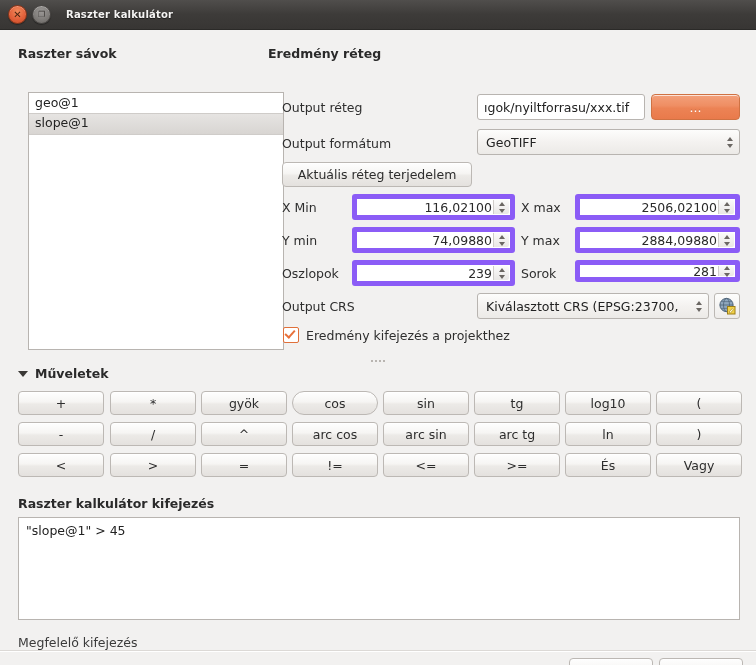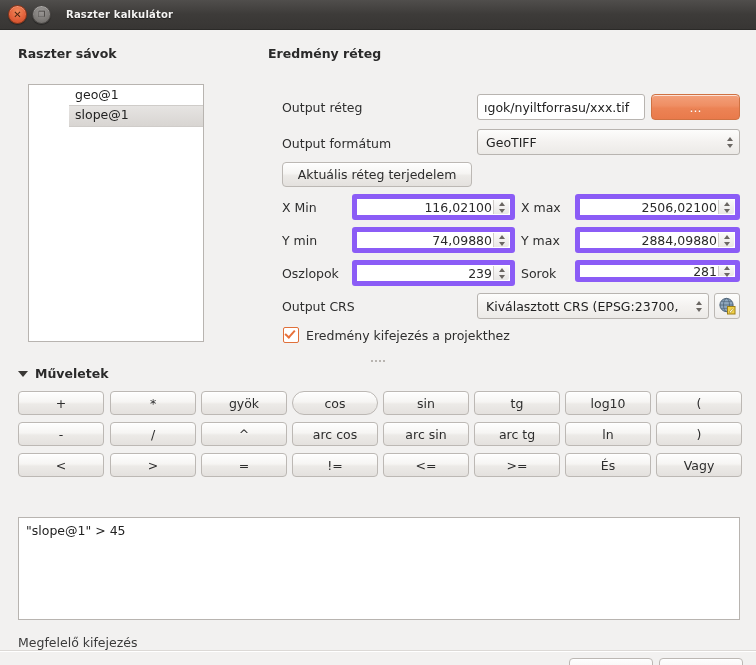--- a/index.html
+++ b/index.html
@@ -325,21 +325,21 @@
     <div class="win-btn max">
       <span class="glyph">❐</span>
     </div>
     <div class="win-title">Raszter kalkulátor</div>
   </div>
 
   <div class="content">
 
     <div class="group-title" style="position:absolute; left:18px; top:16px;">Raszter sávok</div>
 
-    <div class="listbox" style="left:28px; top:54px; width:176px; height:258px;padding-left:40px;">
+    <div class="listbox" style="left:28px; top:62px; width:256px; height:258px;">
       <div class="list-item">geo@1</div>
       <div class="list-item selected">slope@1</div>
     </div>
 
     <div class="group-title" style="position:absolute; left:268px; top:16px;">Eredmény réteg</div>
 
     <div class="lbl" style="position:absolute; left:282px; top:70px;">Output réteg</div>
     <div class="field" style="position:absolute; left:477px; top:64px; width:168px; height:26px;">ıgok/nyiltforrasu/xxx.tif</div>
     <div class="btn accent" style="position:absolute; left:651px; top:64px; width:89px; height:26px;">...</div>
 
@@ -462,20 +462,21 @@
 
     <div class="btn" style="position:absolute; left:18px;  top:423px; width:86px; height:24px;">&lt;</div>
     <div class="btn" style="position:absolute; left:110px; top:423px; width:86px; height:24px;">&gt;</div>
     <div class="btn" style="position:absolute; left:201px; top:423px; width:86px; height:24px;">=</div>
     <div class="btn" style="position:absolute; left:292px; top:423px; width:86px; height:24px;">!=</div>
     <div class="btn" style="position:absolute; left:383px; top:423px; width:86px; height:24px;">&lt;=</div>
     <div class="btn" style="position:absolute; left:474px; top:423px; width:86px; height:24px;">&gt;=</div>
     <div class="btn" style="position:absolute; left:565px; top:423px; width:86px; height:24px;">És</div>
     <div class="btn" style="position:absolute; left:656px; top:423px; width:86px; height:24px;">Vagy</div>
 
+    <div class="group-title" style="position:absolute; left:18px; top:466px;">Raszter kalkulátor kifejezés</div>
 
     <div class="textarea" style="left:18px; top:487px; width:722px; height:103px;">"slope@1" &gt; 45</div>
 
     <div class="status-text" style="left:18px; top:605px;">Megfelelő kifejezés</div>
 
     <div class="hsep" style="left:0; top:620px; width:756px;"></div>
 
     <div class="btn" style="position:absolute; left:569px; top:628px; width:84px; height:26px;">
       <span>M<span class="underline-acc">é</span>gsem</span>
     </div>

